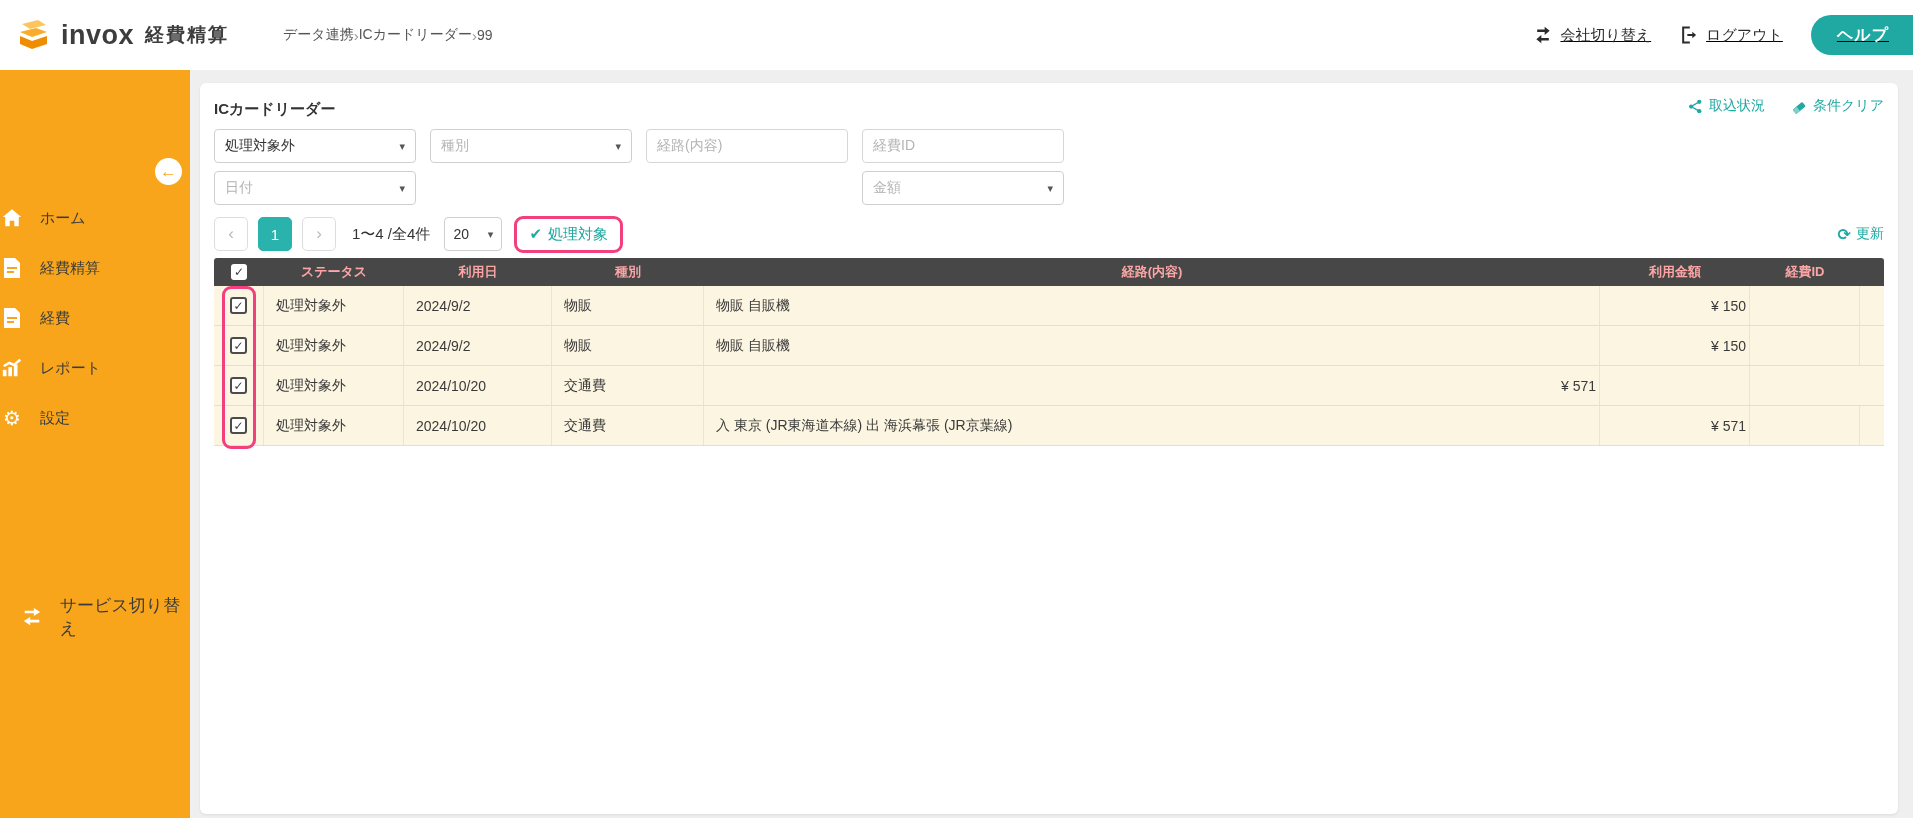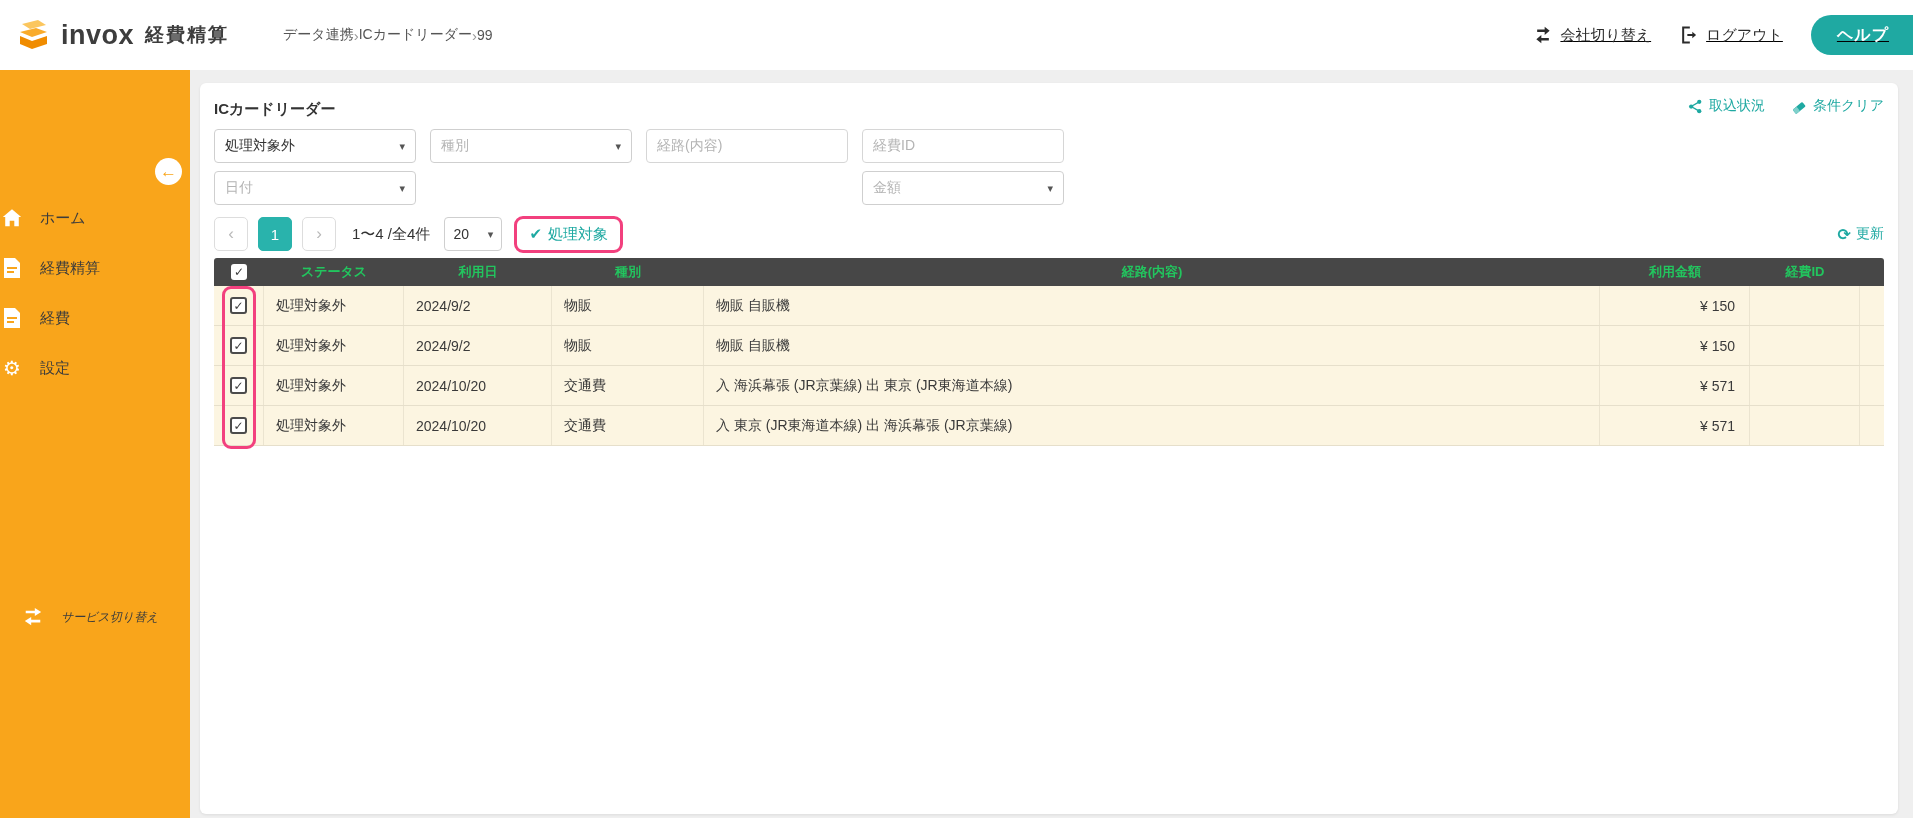--- a/index.html
+++ b/index.html
@@ -22,21 +22,21 @@
   
   .body-row { display:flex; height:748px; }
   .sidebar { width:190px; background:#f9a51b; position:relative; flex-shrink:0; }
   .collapse-btn { position:absolute; top:88px; right:8px; width:27px; height:27px; border-radius:50%;
     background:#fff; color:#f9a51b; font-size:17px; font-weight:bold; display:flex; align-items:center; justify-content:center; cursor:pointer; }
   .nav { position:absolute; top:123px; left:0; right:0; }
   .nav-item { height:50px; display:flex; align-items:center; gap:16px; cursor:pointer; }
   .nav-item .nico { width:24px; display:flex; justify-content:center; align-items:center; color:#fff; font-size:20px; }
   .nav-item .nlabel { font-size:15px; color:#3c3c3c; }
   .service-switch { position:absolute; top:522px; left:0; right:0; height:50px; display:flex; align-items:center; gap:16px; padding-left:21px; cursor:pointer; }
-  .service-switch .nlabel { font-size:12px; color:#3c3c3c;font-style:italic; }
+  .service-switch .nlabel { font-size:17px; color:#3c3c3c; }
 
   .main { flex:1; background:#efefef; position:relative; }
   .card { position:absolute; left:10px; right:15px; top:13px; bottom:4px; background:#fff; border-radius:6px;
     box-shadow:0 1px 3px rgba(0,0,0,0.08); padding:14px; overflow:hidden; }
 
   .card-head { display:flex; align-items:flex-start; justify-content:space-between; }
   .page-title { font-size:15px; color:#333; padding-top:3px; }
   .head-links { display:flex; align-items:center; gap:26px; }
   .teal-link { display:flex; align-items:center; gap:6px; color:#1fa9a2; font-size:14px; cursor:pointer; }
 
@@ -61,27 +61,27 @@
   .size-select .caret { margin-left:auto; color:#555; font-size:11px; }
   .annotate-btn { margin-left:12px; border:3px solid #f2407e; border-radius:9px; padding:2px 4px; display:inline-flex; }
   .process-btn { display:flex; align-items:center; gap:6px; color:#1fa9a2; font-size:15px; background:#fff; border:none;
     padding:4px 8px; cursor:pointer; }
   .refresh-link { margin-left:auto; display:flex; align-items:center; gap:5px; color:#1fa9a2; font-size:14px; cursor:pointer; }
   .refresh-link .ricon { font-size:16px; font-weight:bold; }
 
   
   .table-wrap { margin-top:4px; position:relative; }
   .trow { display:grid; grid-template-columns:50px 140px 148px 152px 1fr 150px 110px 24px; }
-  .thead { background:#474747; color:#22c55e; height:28px; border-radius:3px 3px 0 0; }
+  .thead { background:#474747; color:#fca5a5; height:28px; border-radius:3px 3px 0 0; }
   .thead .th { display:flex; align-items:center; justify-content:center; font-size:13px; font-weight:bold; }
   .tbody-row { background:#fcf5e1; height:40px; border-bottom:1px solid #e6dfcb; }
   .td { display:flex; align-items:center; font-size:14px; color:#3a3a3a; border-right:1px solid #ebe4d0; padding:0 12px; overflow:hidden; white-space:nowrap; }
   .td:last-child { border-right:none; }
   .td.center { justify-content:center; padding:0; }
-  .td.right { justify-content:flex-end; padding-right:14px; }
+  .td.right { justify-content:flex-end; padding-right:3px; }
   .cb { width:17px; height:17px; border:2px solid #4b4b4b; border-radius:3px; background:#fff;
     display:flex; align-items:center; justify-content:center; font-size:12px; font-weight:bold; color:#3b3b3b; cursor:pointer; }
   .cb.hdr { border:none; width:16px; height:16px; }
   .cb.checked::after { content:"\2713"; }
   .col-annotation { position:absolute; left:8px; top:28px; width:34px; height:163px; border:3px solid #f2407e; border-radius:9px; pointer-events:none; }
 
   svg { display:block; }
 </style>
 </head>
 <body>
@@ -160,20 +160,31 @@
         </div>
         <div class="nav-item">
           <span class="nico">
             <svg width="20" height="22" viewBox="0 0 20 22">
               <path d="M2 1 h11 l5 5 v15 H2 Z" fill="#fff"></path>
               <rect x="5" y="10" width="10" height="2" fill="#f9a51b"></rect>
               <rect x="5" y="14" width="7" height="2" fill="#f9a51b"></rect>
             </svg>
           </span>
           <span class="nlabel">経費</span>
+        </div>
+        <div class="nav-item">
+          <span class="nico">
+            <svg width="22" height="22" viewBox="0 0 24 24" fill="#fff">
+              <rect x="2" y="14" width="4" height="7"></rect>
+              <rect x="8" y="11" width="4" height="10"></rect>
+              <rect x="14" y="8" width="4" height="13"></rect>
+              <path d="M2 9 L9 5 L14 7 L20 2 L22 4 L14 10 L9 8 L4 11 Z"></path>
+            </svg>
+          </span>
+          <span class="nlabel">レポート</span>
         </div>
         <div class="nav-item">
           <span class="nico">⚙</span>
           <span class="nlabel">設定</span>
         </div>
       </nav>
       <div class="service-switch">
         <span class="nico" style="width:24px;display:flex;justify-content:center;">
           <svg width="22" height="20" viewBox="0 0 24 22" fill="#fff">
             <path d="M14 1 l7 4.5 -7 4.5 v-3 H4 v-3 h10 z"></path>
@@ -305,21 +316,20 @@
             <div class="td"></div>
           </div>
 
           <div class="trow tbody-row">
             <div class="td center">
                 <span class="cb checked"></span>
               </div>
             <div class="td">処理対象外</div>
             <div class="td">2024/10/20</div>
             <div class="td">交通費</div>
-            <div class="td">入 海浜幕張 (JR京葉線) 出 東京 (JR東海道本線)</div>
             <div class="td right">¥ 571</div>
             <div class="td"></div>
             <div class="td"></div>
           </div>
 
           <div class="trow tbody-row">
             <div class="td center">
                 <span class="cb checked"></span>
               </div>
             <div class="td">処理対象外</div>

